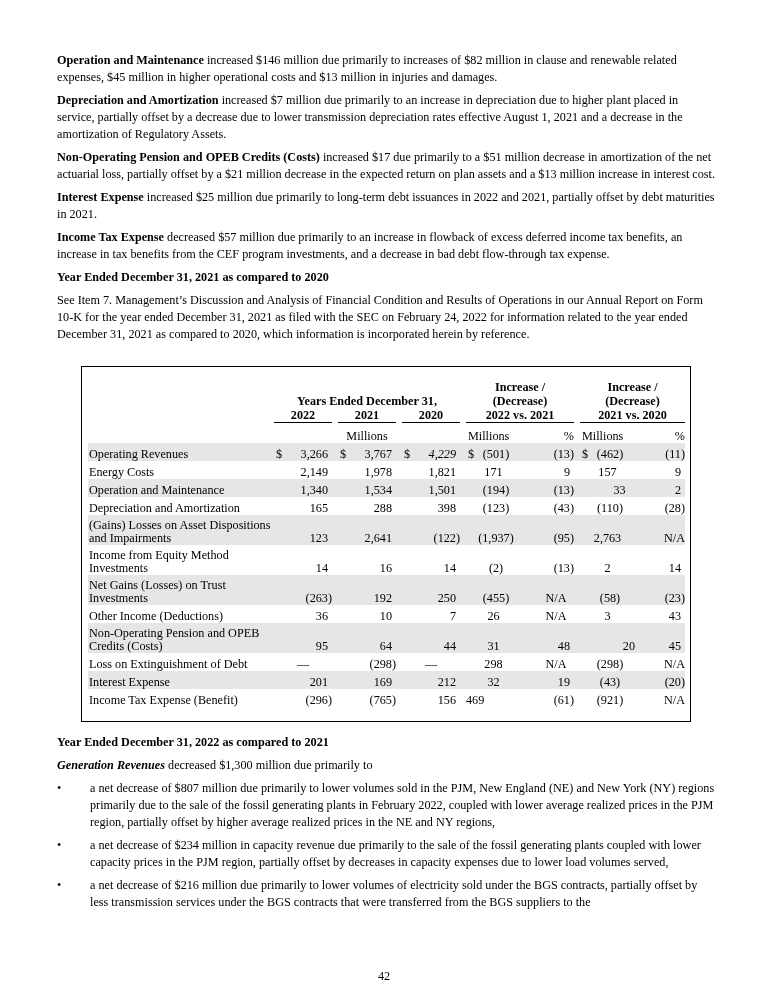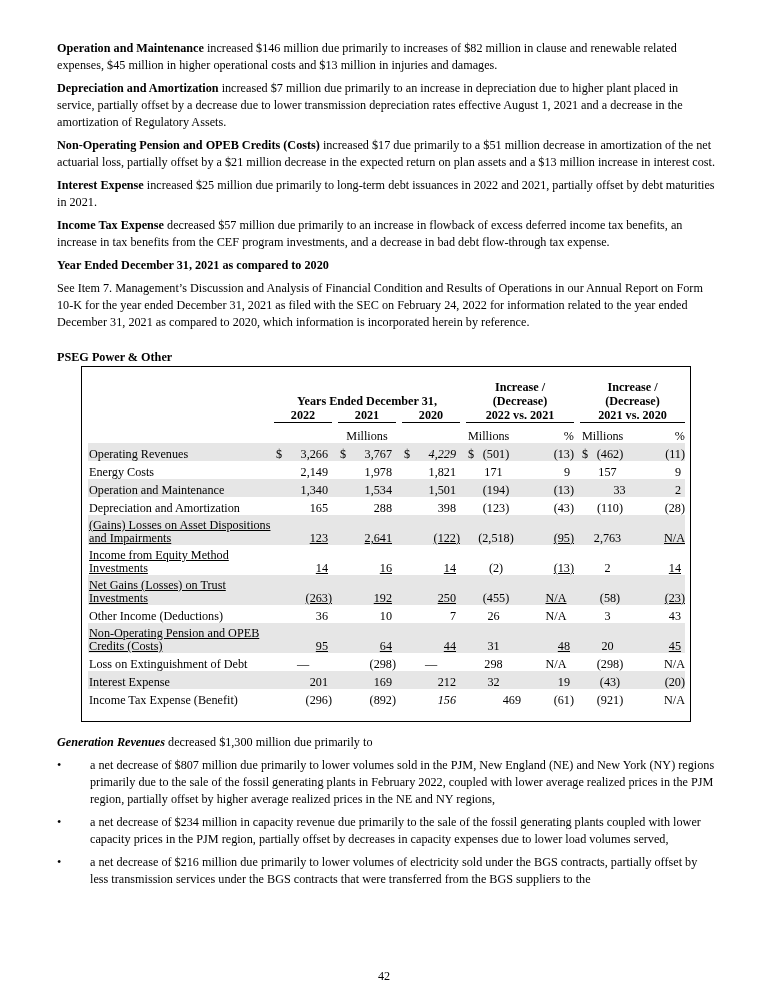--- a/index.html
+++ b/index.html
@@ -1,21 +1,21 @@
 <!DOCTYPE html>
 <html><head>
 <meta charset="utf-8">
 <style>
   html, body { margin: 0; padding: 0; background: #ffffff; }
   body {
     width: 768px; height: 1000px; position: relative; overflow: hidden;
     font-family: "Liberation Serif", "DejaVu Serif", serif;
     color: #000; font-size: 12.2px; line-height: 17px;
   }
-  .page { position: absolute; left: 57px; top: 40px; width: 660px; }
+  .page { position: absolute; left: 57px; top: 52px; width: 660px; }
   p { margin: 0 0 6px 0; }
   .b { font-weight: bold; }
   .bi { font-weight: bold; font-style: italic; }
   .heading { font-weight: bold; margin-bottom: 6px; }
   .section-title { font-weight: bold; margin-top: 18px; }
 
   .table-box {
     position: absolute; left: 81px; top: 366px; width: 610px; height: 356px;
     border: 1px solid #000; box-sizing: border-box;
   }
@@ -25,40 +25,39 @@
     font-size: 12.2px; line-height: 14px;
   }
   table.fin td { padding: 0; vertical-align: bottom; white-space: nowrap; }
   .hdr { font-weight: bold; text-align: center; }
   .ul { border-bottom: 1px solid #000; }
   .gap { width: 6px; }
   .lbl { text-align: left; padding-left: 1px !important; white-space: normal !important; line-height: 13px; }
   .num { text-align: right; }
   tr.shade td { background: #e6e6e6; }
   tr.row td { height: 18px; }
-  tr.row2 td { height: 30px; text-decoration: underline; }
+  tr.row2 td { height: 30px; }
   .units td { text-align: center; }
 
   .bullets { position: absolute; left: 57px; width: 660px; }
   .bullet { position: relative; padding-left: 33px; margin-bottom: 6px; }
   .bullet .dot { position: absolute; left: 0; top: 0; }
   .pagenum { position: absolute; top: 968px; left: 0; width: 768px; text-align: center; }
 </style>
 </head>
 <body>
 
 <div class="page">
   <p><span class="b">Operation and Maintenance</span><span> increased $146 million due primarily to increases of $82 million in clause and renewable related expenses, $45 million in higher operational costs and $13 million in injuries and damages.</span></p>
   <p><span class="b">Depreciation and Amortization</span><span> increased $7 million due primarily to an increase in depreciation due to higher plant placed in service, partially offset by a decrease due to lower transmission depreciation rates effective August 1, 2021 and a decrease in the amortization of Regulatory Assets.</span></p>
   <p><span class="b">Non-Operating Pension and OPEB Credits (Costs)</span><span> increased $17 due primarily to a $51 million decrease in amortization of the net actuarial loss, partially offset by a $21 million decrease in the expected return on plan assets and a $13 million increase in interest cost.</span></p>
   <p><span class="b">Interest Expense</span><span> increased $25 million due primarily to long-term debt issuances in 2022 and 2021, partially offset by debt maturities in 2021.</span></p>
   <p><span class="b">Income Tax Expense</span><span> decreased $57 million due primarily to an increase in flowback of excess deferred income tax benefits, an increase in tax benefits from the CEF program investments, and a decrease in bad debt flow-through tax expense.</span></p>
   <p class="heading">Year Ended December 31, 2021 as compared to 2020</p>
   <p>See Item 7. Management’s Discussion and Analysis of Financial Condition and Results of Operations in our Annual Report on Form 10-K for the year ended December 31, 2021 as filed with the SEC on February 24, 2022 for information related to the year ended December 31, 2021 as compared to 2020, which information is incorporated herein by reference.</p>
-  <p class="section-title">PSEG Power &amp; Other</p>
 </div>
 
 <div class="table-box">
   <table class="fin">
     <colgroup>
       <col style="width:186px">
       <col style="width:58px">
         <col class="gap">
       <col style="width:58px">
         <col class="gap">
@@ -172,21 +171,21 @@
           <td class="num"><span>(28)</span></td>
         </tr>
         <tr class="row2 shade">
           <td class="lbl">(Gains) Losses on Asset Dispositions and Impairments</td>
           <td class="num"><span style="padding-right: 4px;">123</span></td>
           <td class="gap"></td>
           <td class="num"><span style="padding-right: 4px;">2,641</span></td>
           <td class="gap"></td>
           <td class="num"><span>(122)</span></td>
           <td class="gap"></td>
-          <td class="num" style="text-align: center;"><span style="display: inline-block; min-width: 0px; padding-right: 12px;">(2,518)</span></td>
+          <td class="num" style="text-align: center;"><span style="display: inline-block; min-width: 0px; padding-right: 12px;">(1,937)</span></td>
           <td class="num" style="text-align: right;"><span>(95)</span></td>
           <td class="gap"></td>
           <td class="num" style="text-align: center;"><span style="display: inline-block; min-width: 0px; padding-right: 17px;">2,763</span></td>
           <td class="num"><span>N/A</span></td>
         </tr>
         <tr class="row2">
           <td class="lbl">Income from Equity Method Investments</td>
           <td class="num"><span style="padding-right: 4px;">14</span></td>
           <td class="gap"></td>
           <td class="num"><span style="padding-right: 4px;">16</span></td>
@@ -231,21 +230,21 @@
           <td class="lbl">Non-Operating Pension and OPEB Credits (Costs)</td>
           <td class="num"><span style="padding-right: 4px;">95</span></td>
           <td class="gap"></td>
           <td class="num"><span style="padding-right: 4px;">64</span></td>
           <td class="gap"></td>
           <td class="num"><span style="padding-right: 4px;">44</span></td>
           <td class="gap"></td>
           <td class="num" style="text-align: center;"><span style="display: inline-block; min-width: 0px; padding-right: 17px;">31</span></td>
           <td class="num" style="text-align: right;"><span style="padding-right: 4px;">48</span></td>
           <td class="gap"></td>
-          <td class="num" style="text-align: center; margin-top: 36px;"><span style="display: inline-block; min-width: 0px; padding-right: 17px;">20</span></td>
+          <td class="num" style="text-align: right; margin-top: 36px;"><span style="display: inline-block; min-width: 0px; padding-right: 17px;">20</span></td>
           <td class="num"><span style="padding-right: 4px;">45</span></td>
         </tr>
         <tr class="row">
           <td class="lbl">Loss on Extinguishment of Debt</td>
           <td class="num" style="text-align: center;"><span style="padding-right: 0px;">—</span></td>
           <td class="gap"></td>
           <td class="num"><span>(298)</span></td>
           <td class="gap"></td>
           <td class="num" style="text-align: center;"><span style="padding-right: 0px;">—</span></td>
           <td class="gap"></td>
@@ -266,34 +265,35 @@
           <td class="num" style="text-align: center;"><span style="display: inline-block; min-width: 0px; padding-right: 17px;">32</span></td>
           <td class="num" style="text-align: right;"><span style="padding-right: 4px;">19</span></td>
           <td class="gap"></td>
           <td class="num" style="text-align: center;"><span style="display: inline-block; min-width: 0px; padding-right: 12px;">(43)</span></td>
           <td class="num"><span>(20)</span></td>
         </tr>
         <tr class="row">
           <td class="lbl">Income Tax Expense (Benefit)</td>
           <td class="num"><span>(296)</span></td>
           <td class="gap"></td>
-          <td class="num"><span>(892)</span></td>
-          <td class="gap"></td>
-          <td class="num"><span style="padding-right: 4px; font-style: italic;">156</span></td>
-          <td class="gap"></td>
-          <td class="num" style="text-align: right;"><span style="display: inline-block; min-width: 0px; padding-right: 17px;">469</span></td>
+          <td class="num"><span>(765)</span></td>
+          <td class="gap"></td>
+          <td class="num"><span style="padding-right: 4px;">156</span></td>
+          <td class="gap"></td>
+          <td class="num" style="text-align: left;"><span style="display: inline-block; min-width: 0px; padding-right: 17px;">469</span></td>
           <td class="num" style="text-align: right;"><span>(61)</span></td>
           <td class="gap"></td>
           <td class="num" style="text-align: center;"><span style="display: inline-block; min-width: 0px; padding-right: 12px;">(921)</span></td>
           <td class="num"><span>N/A</span></td>
         </tr>
       </tbody>
   </table>
 </div>
 
 <div class="bullets" style="top:734px">
+  <p class="heading">Year Ended December 31, 2022 as compared to 2021</p>
   <p><span class="bi">Generation Revenues</span><span> decreased $1,300 million due primarily to</span></p>
   <div class="bullet"><span class="dot">•</span><span>a net decrease of $807 million due primarily to lower volumes sold in the PJM, New England (NE) and New York (NY) regions primarily due to the sale of the fossil generating plants in February 2022, coupled with lower average realized prices in the PJM region, partially offset by higher average realized prices in the NE and NY regions,</span></div>
   <div class="bullet"><span class="dot">•</span><span>a net decrease of $234 million in capacity revenue due primarily to the sale of the fossil generating plants coupled with lower capacity prices in the PJM region, partially offset by decreases in capacity expenses due to lower load volumes served,</span></div>
   <div class="bullet"><span class="dot">•</span><span>a net decrease of $216 million due primarily to lower volumes of electricity sold under the BGS contracts, partially offset by less transmission services under the BGS contracts that were transferred from the BGS suppliers to the</span></div>
 </div>
 
 <div class="pagenum">42</div>
 
 </body></html>

